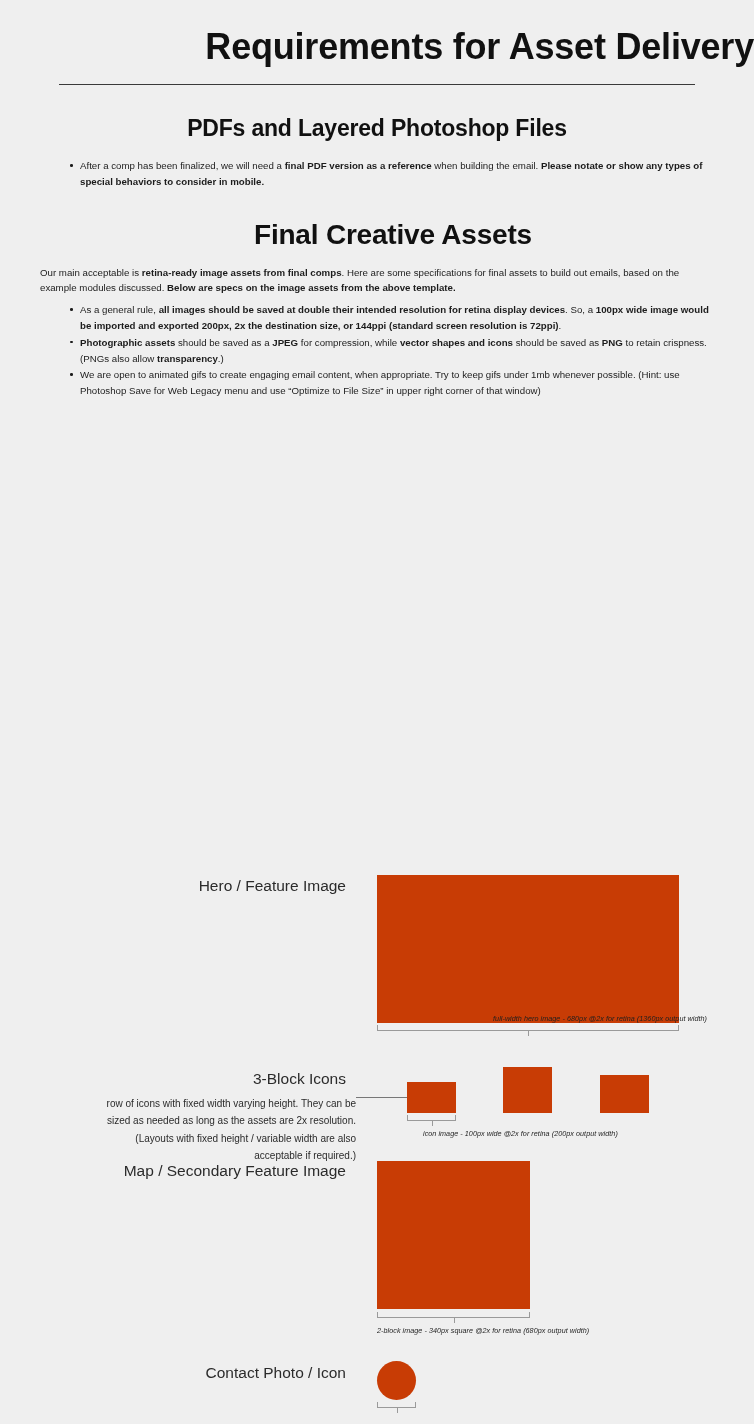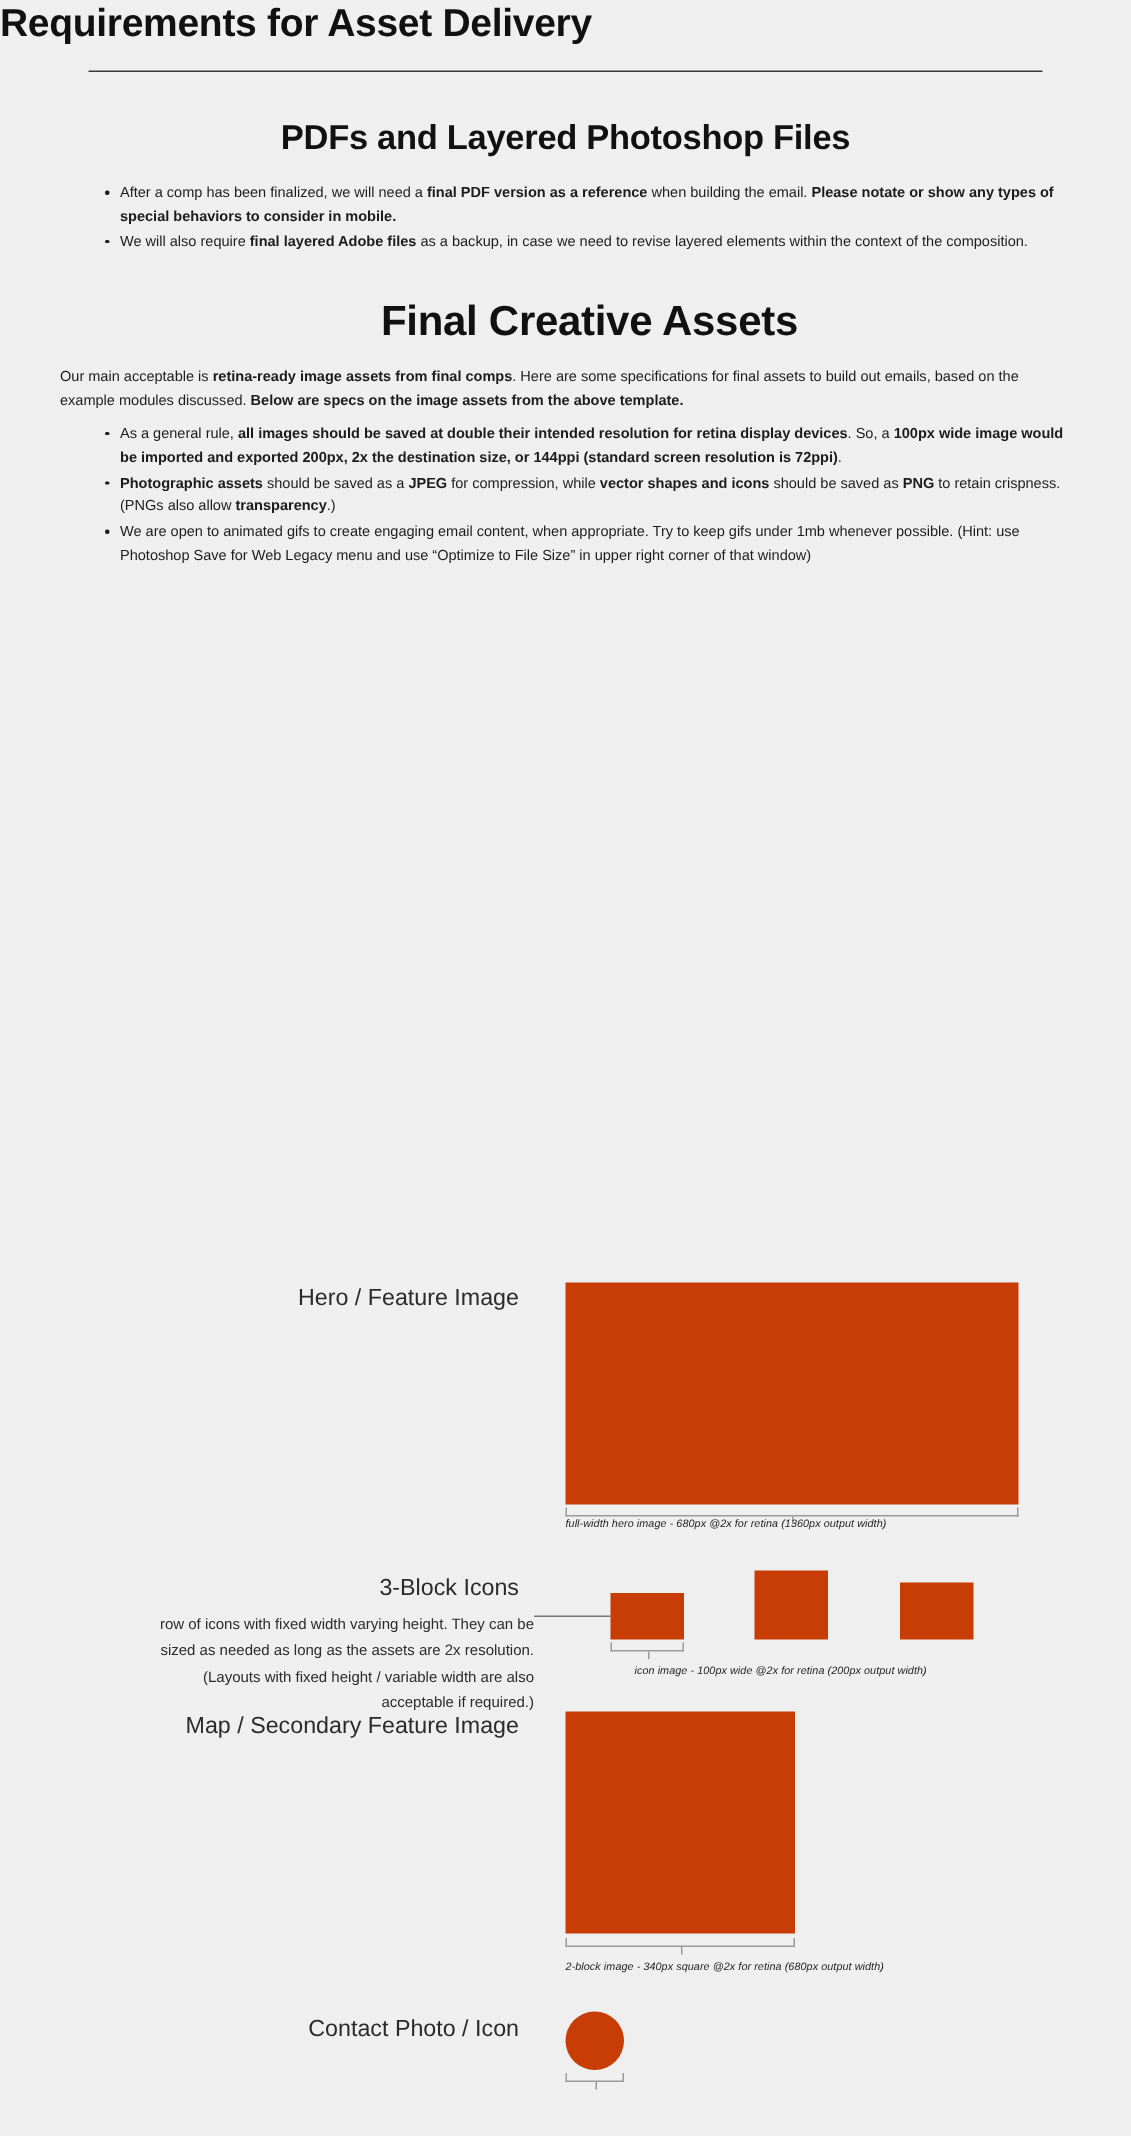--- a/index.html
+++ b/index.html
@@ -11,24 +11,25 @@
     width: 754px;
     min-height: 1424px;
     font-family: "Liberation Sans", sans-serif;
     color: #1c1c1c;
     position: relative;
     overflow-x: hidden;
   }
 
   
   .doc-title {
-    text-align: left;
-    font-size: 26px;
+    text-align: right;
+    font-size: 36px;
     font-weight: bold;
     letter-spacing: -0.2px;
+    padding-top: 26px;
     margin: 0 0 16px 0;
     color: #111;
   }
   .rule {
     width: 636px;
     margin: 0 auto;
     border-top: 1.4px solid #3a3a3a;
   }
   .section-title {
     text-align: center;
@@ -137,41 +138,40 @@
 </head>
 <body>
 
 <h1 class="doc-title">Requirements for Asset Delivery</h1>
 <div class="rule"></div>
 
 <h2 class="section-title s1">PDFs and Layered Photoshop Files</h2>
 <div class="content">
   <ul class="bullets">
     <li><span>After a comp has been finalized, we will need a </span><b>final PDF version as a reference</b><span> when building the email. </span><b>Please notate or show any types of special behaviors to consider in mobile.</b></li>
-    <li><span>We will also require </span><b>final layered Adobe files</b><span> as a backup, in case we need to revise layered elements within the context of the composition.</span></li>
   </ul>
 </div>
 
 <h2 class="section-title s2">Final Creative Assets</h2>
 <div class="content">
   <p class="para"><span>Our main acceptable is </span><b>retina-ready image assets from final comps</b><span>. Here are some specifications for final assets to build out emails, based on the example modules discussed. </span><b>Below are specs on the image assets from the above template.</b></p>
   <ul class="bullets">
     <li><span>As a general rule, </span><b>all images should be saved at double their intended resolution for retina display devices</b><span>. So, a </span><b>100px wide image would be imported and exported 200px, 2x the destination size, or 144ppi (standard screen resolution is 72ppi)</b><span>.</span></li>
     <li><b>Photographic assets</b><span> should be saved as a </span><b>JPEG</b><span> for compression, while </span><b>vector shapes and icons</b><span> should be saved as </span><b>PNG</b><span> to retain crispness. (PNGs also allow </span><b>transparency</b><span>.)</span></li>
     <li><span>We are open to animated gifs to create engaging email content, when appropriate. Try to keep gifs under 1mb whenever possible. (Hint: use Photoshop Save for Web Legacy menu and use “Optimize to File Size” in upper right corner of that window)</span></li>
   </ul>
 </div>
 
 <div class="spec-area">
 
   <div class="row">
     <div class="row-label" style="top:470px;">Hero / Feature Image</div>
     <div class="block" style="left:377px; top:468px; width:302px; height:148px;"></div>
     <div class="bracket" style="left:377px; top:618px; width:302px;"></div>
-    <div class="caption" style="left:377px; top:623px; width:330px;">full-width hero image - 680px @2x for retina (1360px output width)</div>
+    <div class="caption" style="left:377px; top:606px; width:330px;text-align:right;">full-width hero image - 680px @2x for retina (1360px output width)</div>
   </div>
 
   <div class="row">
     <div class="row-label" style="top:663px;">3-Block Icons</div>
     <div class="note" style="top:688px;">row of icons with fixed width varying height. They can be sized as needed as long as the assets are 2x resolution. (Layouts with fixed height / variable width are also acceptable if required.)</div>
     <div class="leader" style="left:356px; top:690px; width:51px;"></div>
     <div class="block" style="left:407px; top:675px; width:49px; height:31px;"></div>
     <div class="block" style="left:503px; top:660px; width:49px; height:46px;"></div>
     <div class="block" style="left:600px; top:668px; width:49px; height:38px;"></div>
     <div class="bracket" style="left:407px; top:708px; width:49px;"></div>

